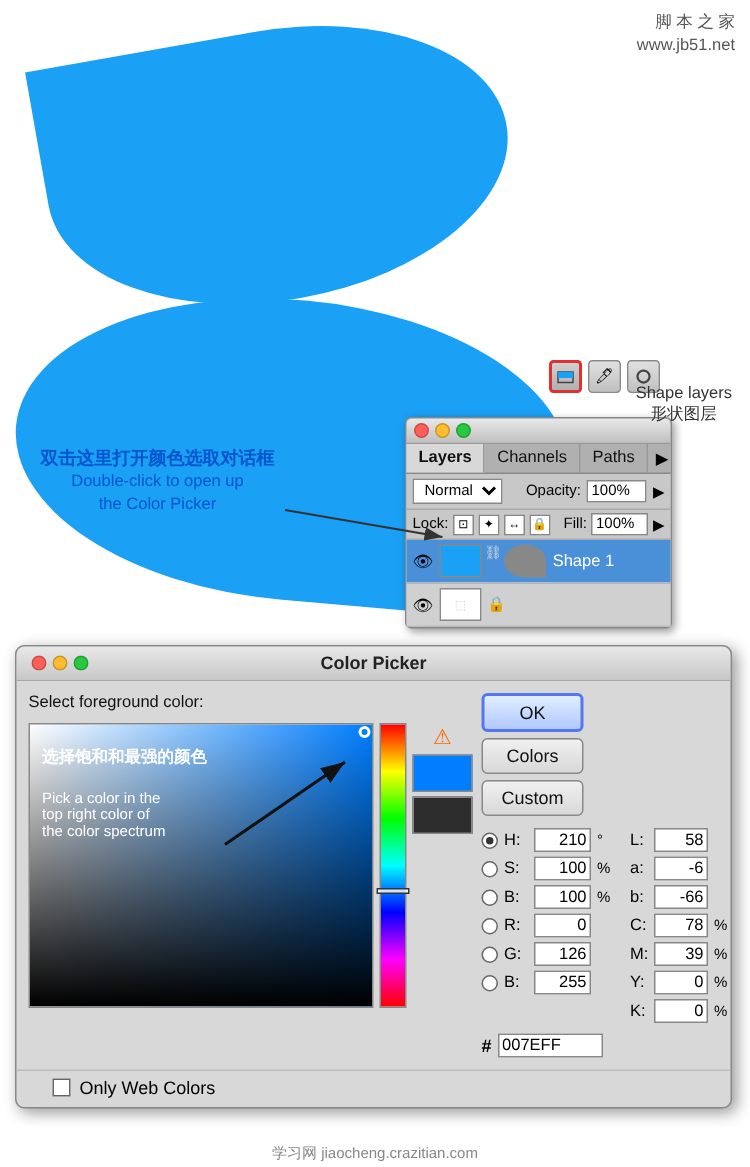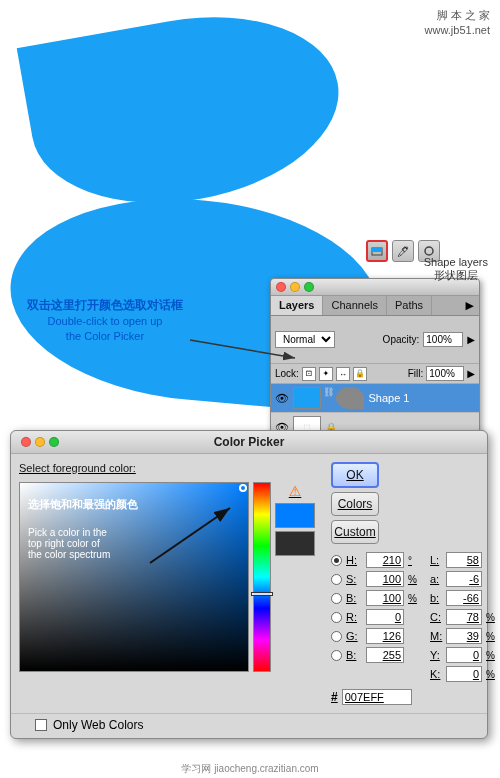--- a/index.html
+++ b/index.html
@@ -56,21 +56,21 @@
       background: #1aa0f5;
       border-radius: 50% 50% 0 50%;
       transform: rotate(5deg);
     }
 
     
     .layers-panel {
       position: absolute;
       top: 278px;
       left: 270px;
-      width: 210px;
+      width: 178px;
       background: #c8c8c8;
       border: 1px solid #888;
       border-radius: 4px;
       box-shadow: 2px 2px 6px rgba(0,0,0,0.4);
       z-index: 10;
     }
 
     .layers-panel-titlebar {
       background: linear-gradient(to bottom, #e8e8e8, #c0c0c0);
       border-radius: 4px 4px 0 0;
@@ -105,21 +105,21 @@
       border-right: 1px solid #999;
     }
     .layers-tab.active {
       background: #d8d8d8;
       font-weight: bold;
     }
 
     .layers-controls {
       display: flex;
       align-items: center;
-      padding: 15px 4px;
+      padding: 3px 4px;
       gap: 4px;
       background: #c8c8c8;
       border-bottom: 1px solid #aaa;
     }
 
     .layers-dropdown {
       font-size: 10px;
       background: #fff;
       border: 1px solid #888;
       padding: 1px 3px;
@@ -301,22 +301,21 @@
     .cp-titlebar-dots {
       display: flex;
       gap: 4px;
       position: absolute;
       left: 10px;
     }
 
     .cp-body {
       display: flex;
       padding: 8px;
-      gap: 16px;
-      text-decoration: underline;
+      gap: 6px;
     }
 
     .cp-left {
       display: flex;
       flex-direction: column;
       gap: 4px;
     }
 
     .cp-label {
       font-size: 11px;
@@ -404,21 +403,21 @@
     }
 
     .cp-swatch-old {
       width: 40px;
       height: 25px;
       background: #2d2d2d;
       border: 1px solid #888;
     }
 
     .cp-btn {
-      width: 48px;
+      width: 68px;
       padding: 4px 0;
       text-align: center;
       font-size: 12px;
       background: linear-gradient(to bottom, #f0f0f0, #d8d8d8);
       border: 1px solid #888;
       border-radius: 4px;
       cursor: pointer;
       color: #111;
     }
 

